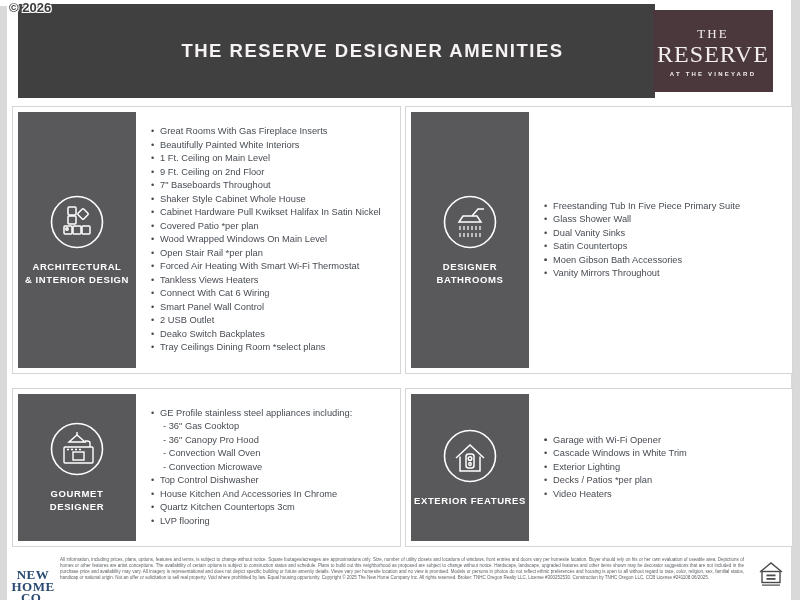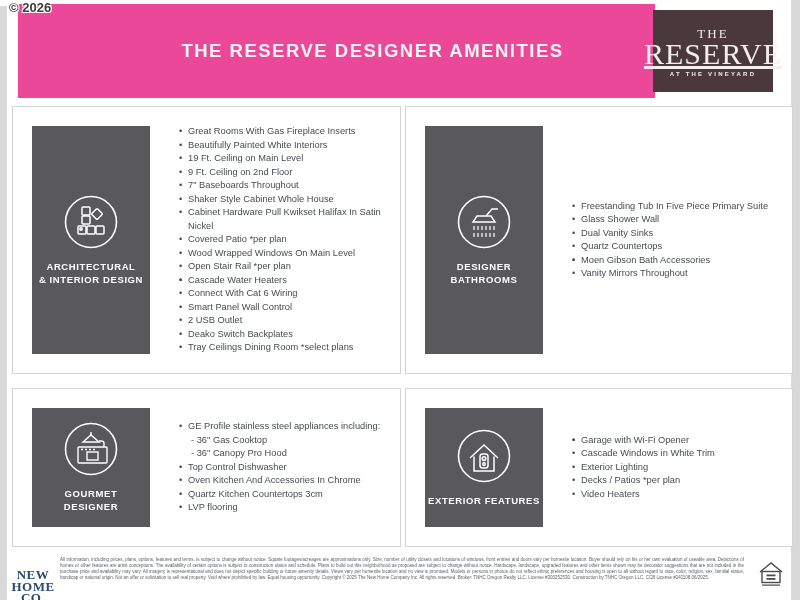--- a/index.html
+++ b/index.html
@@ -7,47 +7,47 @@
     width:800px;height:600px;position:relative;background:#ffffff;
     font-family:"Liberation Sans", sans-serif;overflow:hidden;
   }
   .edge{position:absolute;background:#d9d9d9;}
   .edge-left{left:0;top:6px;width:7px;height:594px;}
   .edge-right{left:791px;top:0;width:9px;height:600px;}
 
   
   .header-bar{
     position:absolute;left:18px;top:4px;width:637px;height:94px;
-    background:#ec4899;display:flex;align-items:center;justify-content:center;
+    background:#404040;display:flex;align-items:center;justify-content:center;
     padding-left:72px;box-sizing:border-box;
   }
   .header-title{
     color:#f7f2f3;font-size:18.5px;font-weight:bold;letter-spacing:1.5px;white-space:nowrap;
   }
   .copyright{
     position:absolute;left:9px;top:0px;font-size:13px;font-weight:bold;color:#3c3c3c;
     text-shadow:-1px -1px 0 #fff,1px -1px 0 #fff,-1px 1px 0 #fff,1px 1px 0 #fff;z-index:6;text-align:right;
   }
   .logo-box{
     position:absolute;left:653px;top:10px;width:120px;height:82px;background:#4b383d;
     display:flex;flex-direction:column;align-items:center;justify-content:center;color:#f3eeee;
   }
   .logo-the{font-family:"Liberation Serif",serif;font-size:13px;letter-spacing:2px;line-height:17px;}
-  .logo-reserve{font-family:"Liberation Serif",serif;font-size:30px;letter-spacing:1px;line-height:24px;text-decoration:underline;}
+  .logo-reserve{font-family:"Liberation Serif",serif;font-size:24px;letter-spacing:1px;line-height:24px;}
   .logo-tagline{font-size:6px;font-weight:bold;letter-spacing:2.2px;margin-top:5px;}
 
   
   .card{position:absolute;background:#fff;border:1px solid #d5d5d5;display:flex;box-sizing:border-box;}
   .card-a{left:12px;top:106px;width:389px;height:268px;}
   .card-b{left:405px;top:106px;width:388px;height:268px;}
   .card-c{left:12px;top:388px;width:389px;height:159px;}
   .card-d{left:405px;top:388px;width:388px;height:159px;}
 
   .panel{
-    margin:19px;width:118px;flex-shrink:0;background:#59595b;color:#fff;
+    margin:5px;width:118px;flex-shrink:0;background:#59595b;color:#fff;
     display:flex;flex-direction:column;align-items:center;justify-content:center;
   }
   .panel .icon-wrap{margin-bottom:11px;line-height:0;}
   .panel-label{font-size:9.5px;font-weight:bold;letter-spacing:0.6px;text-align:center;line-height:13px;}
   .panel-label span{display:block;}
 
   .list{
     flex:1;display:flex;flex-direction:column;justify-content:center;
     padding-left:10px;font-size:9.3px;color:#474c52;box-sizing:border-box;
   }
@@ -104,30 +104,30 @@
       </svg>
     </div>
     <div class="panel-label">
       <span>ARCHITECTURAL</span>
       <span>&amp; INTERIOR DESIGN</span>
     </div>
   </div>
   <div class="list">
       <div class="li"><span class="dot">•</span><span>Great Rooms With Gas Fireplace Inserts</span></div>
       <div class="li"><span class="dot">•</span><span>Beautifully Painted White Interiors</span></div>
-      <div class="li"><span class="dot">•</span><span>19 Ft. Ceiling on Main Level</span></div>
+      <div class="li"><span class="dot">•</span><span>1 Ft. Ceiling on Main Level</span></div>
       <div class="li"><span class="dot">•</span><span>9 Ft. Ceiling on 2nd Floor</span></div>
       <div class="li"><span class="dot">•</span><span>7" Baseboards Throughout</span></div>
       <div class="li"><span class="dot">•</span><span>Shaker Style Cabinet Whole House</span></div>
       <div class="li"><span class="dot">•</span><span>Cabinet Hardware Pull Kwikset Halifax In Satin Nickel</span></div>
       <div class="li"><span class="dot">•</span><span>Covered Patio *per plan</span></div>
       <div class="li"><span class="dot">•</span><span>Wood Wrapped Windows On Main Level</span></div>
       <div class="li"><span class="dot">•</span><span>Open Stair Rail *per plan</span></div>
-      <div class="li"><span class="dot">•</span></div>
-      <div class="li"><span class="dot">•</span><span>Cascade Water Heaters</span></div>
+      <div class="li"><span class="dot">•</span><span>Forced Air Heating With Smart Wi-Fi Thermostat</span></div>
+      <div class="li"><span class="dot">•</span><span>Tankless Views Heaters</span></div>
       <div class="li"><span class="dot">•</span><span>Connect With Cat 6 Wiring</span></div>
       <div class="li"><span class="dot">•</span><span>Smart Panel Wall Control</span></div>
       <div class="li"><span class="dot">•</span><span>2 USB Outlet</span></div>
       <div class="li"><span class="dot">•</span><span>Deako Switch Backplates</span></div>
       <div class="li"><span class="dot">•</span><span>Tray Ceilings Dining Room *select plans</span></div>
     </div>
 </div>
 
 <div class="card card-b">
   <div class="panel">
@@ -142,21 +142,21 @@
     </div>
     <div class="panel-label">
       <span>DESIGNER</span>
       <span>BATHROOMS</span>
     </div>
   </div>
   <div class="list">
       <div class="li"><span class="dot">•</span><span>Freestanding Tub In Five Piece Primary Suite</span></div>
       <div class="li"><span class="dot">•</span><span>Glass Shower Wall</span></div>
       <div class="li"><span class="dot">•</span><span>Dual Vanity Sinks</span></div>
-      <div class="li"><span class="dot">•</span><span>Quartz Countertops</span></div>
+      <div class="li"><span class="dot">•</span><span>Satin Countertops</span></div>
       <div class="li"><span class="dot">•</span></div>
       <div class="li"><span class="dot">•</span><span>Moen Gibson Bath Accessories</span></div>
       <div class="li"><span class="dot">•</span><span>Vanity Mirrors Throughout</span></div>
     </div>
 </div>
 
 <div class="card card-c">
   <div class="panel">
     <div class="icon-wrap">
       <svg width="54" height="54" viewBox="0 0 54 54" fill="none" stroke="#ffffff" stroke-width="1.4">
@@ -171,22 +171,24 @@
     </div>
     <div class="panel-label">
       <span>GOURMET</span>
       <span>DESIGNER</span>
     </div>
   </div>
   <div class="list">
       <div class="li"><span class="dot">•</span><span>GE Profile stainless steel appliances including:</span></div>
       <div class="li sub"><span>- 36" Gas Cooktop</span></div>
       <div class="li sub"><span>- 36" Canopy Pro Hood</span></div>
+      <div class="li sub"><span>- Convection Wall Oven</span></div>
+      <div class="li sub"><span>- Convection Microwave</span></div>
       <div class="li"><span class="dot">•</span><span>Top Control Dishwasher</span></div>
-      <div class="li"><span class="dot">•</span><span>Oven Kitchen And Accessories In Chrome</span></div>
+      <div class="li"><span class="dot">•</span><span>House Kitchen And Accessories In Chrome</span></div>
       <div class="li"><span class="dot">•</span><span>Quartz Kitchen Countertops 3cm</span></div>
       <div class="li"><span class="dot">•</span><span>LVP flooring</span></div>
     </div>
 </div>
 
 <div class="card card-d">
   <div class="panel">
     <div class="icon-wrap">
       <svg width="54" height="54" viewBox="0 0 54 54" fill="none" stroke="#ffffff" stroke-width="1.5">
         <circle cx="27" cy="27" r="25.5" stroke-width="1.6"></circle>

